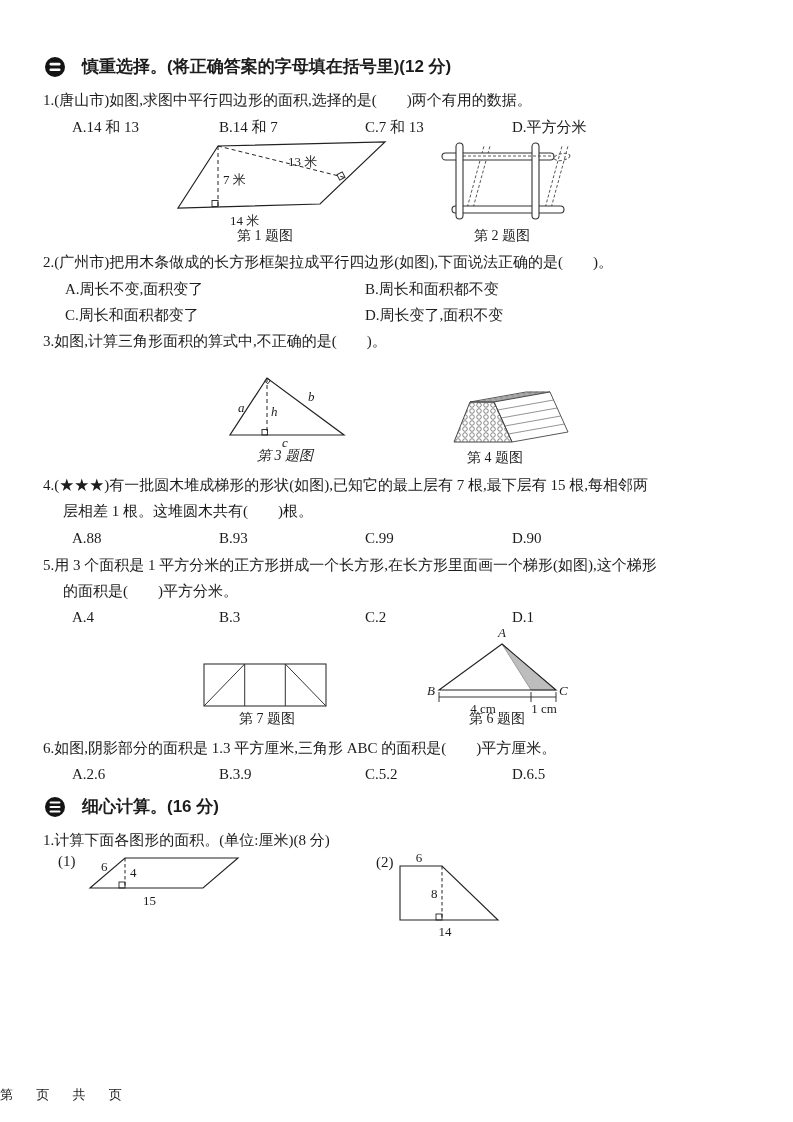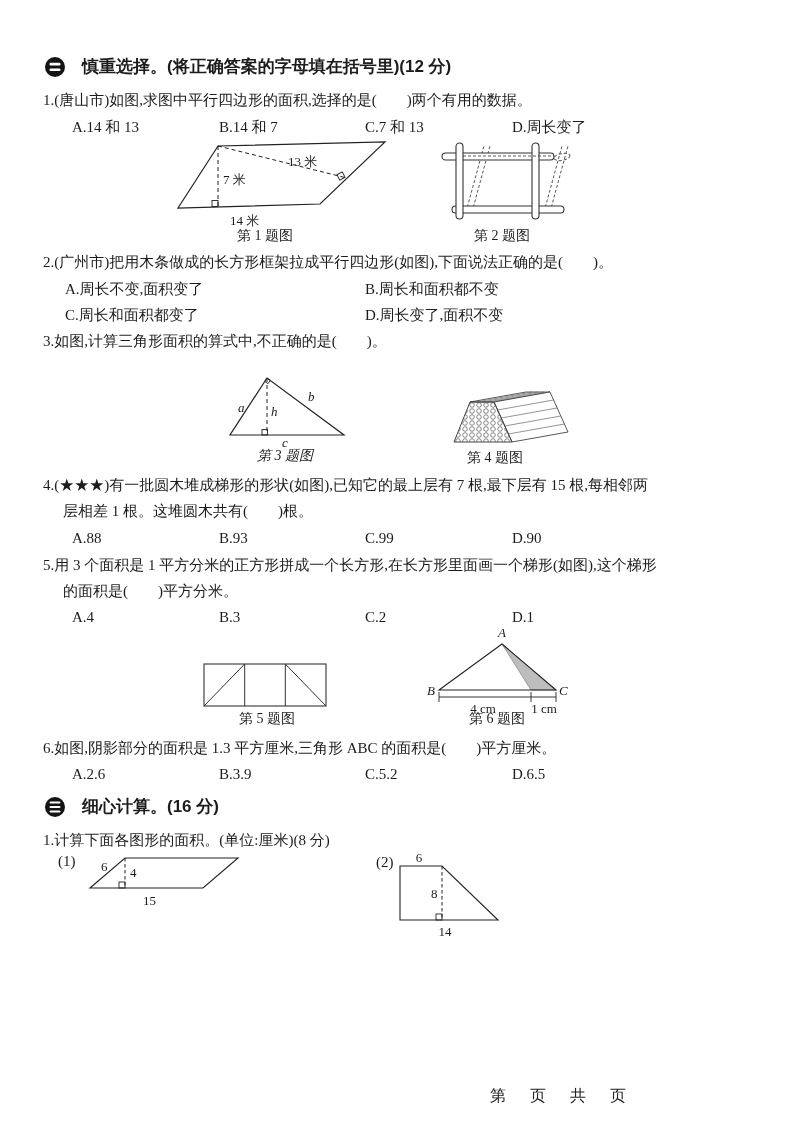--- a/index.html
+++ b/index.html
@@ -6,21 +6,21 @@
   .page{position:relative;width:793px;height:1122px;background:#ffffff;overflow:hidden;
         font-family:"Liberation Serif",serif;color:#1c1c1c;}
   .abs{position:absolute;}
   .qtext{font-size:15px;line-height:20px;white-space:nowrap;}
   .opts{display:flex;font-size:15px;line-height:20px;white-space:nowrap;}
   .sec{display:flex;align-items:center;gap:16px;}
   .sec-title{font-family:"Liberation Sans",sans-serif;font-weight:bold;font-size:17px;white-space:nowrap;}
   .cap{font-size:14px;text-align:center;width:130px;white-space:nowrap;}
   .figlabel{font-size:13px;font-family:"Liberation Serif",serif;fill:#1c1c1c;}
   .var{font-style:italic;}
-  .footer{width:630px;text-align:right;font-size:16px;letter-spacing:4px;word-spacing:12px;color:#222;}
+  .footer{width:630px;text-align:left;font-size:13px;letter-spacing:4px;word-spacing:12px;color:#222;}
   svg{display:block;}
   .idx{font-size:15px;}
 </style>
 </head>
 <body>
 
 <div class="page">
 
   <div class="abs sec" style="left:44px;top:55px;">
     <svg width="22" height="22" viewBox="0 0 22 22">
@@ -29,21 +29,21 @@
       <rect x="5.5" y="12.4" width="11" height="2.6" rx="1.2" fill="#fff"></rect>
     </svg>
     <span class="sec-title">慎重选择。(将正确答案的字母填在括号里)(12 分)</span>
   </div>
 
   <div class="abs qtext" style="left:43px;top:90px;">1.(唐山市)如图,求图中平行四边形的面积,选择的是(　　)两个有用的数据。</div>
   <div class="abs opts" style="left:72px;top:117px;">
     <span style="width:147px">A.14 和 13</span>
     <span style="width:146px">B.14 和 7</span>
     <span style="width:147px">C.7 和 13</span>
-    <span>D.周长变了</span>
+    <span>D.平方分米</span>
   </div>
 
   <div class="abs" style="left:170px;top:140px;">
     <svg width="225" height="92" viewBox="0 0 225 92">
       <polygon points="8,68 48,6 215,2 150,64" fill="none" stroke="#222" stroke-width="1.2"></polygon>
       <line x1="48" y1="6" x2="48" y2="67" stroke="#222" stroke-width="1" stroke-dasharray="4 3"></line>
       <rect x="42" y="60.5" width="6" height="6" fill="none" stroke="#222" stroke-width="0.9"></rect>
       <line x1="48" y1="6" x2="177" y2="38" stroke="#222" stroke-width="1" stroke-dasharray="4 3"></line>
       <rect x="168" y="33" width="6" height="6" fill="none" stroke="#222" stroke-width="0.9" transform="rotate(-28 171 36)"></rect>
       <text x="53" y="44" class="figlabel">7 米</text>
@@ -136,21 +136,21 @@
 
   <div class="abs" style="left:203px;top:663px;">
     <svg width="128" height="46" viewBox="0 0 128 46">
       <rect x="1" y="1" width="122" height="42" fill="none" stroke="#333" stroke-width="1.1"></rect>
       <line x1="41.7" y1="1" x2="41.7" y2="43" stroke="#333" stroke-width="1"></line>
       <line x1="82.3" y1="1" x2="82.3" y2="43" stroke="#333" stroke-width="1"></line>
       <line x1="1" y1="43" x2="41.7" y2="1" stroke="#333" stroke-width="1"></line>
       <line x1="82.3" y1="1" x2="123" y2="43" stroke="#333" stroke-width="1"></line>
     </svg>
   </div>
-  <div class="abs cap" style="left:202px;top:710px;">第 5 题图</div>
+  <div class="abs cap" style="left:202px;top:710px;">第 7 题图</div>
 
   <div class="abs" style="left:425px;top:626px;">
     <svg width="145" height="92" viewBox="0 0 145 92">
       <polygon points="77,18 106,64 131,64" fill="#bdbdbd" stroke="#8a8a8a" stroke-width="0.8"></polygon>
       <polygon points="77,18 14,64 131,64" fill="none" stroke="#222" stroke-width="1.1"></polygon>
       <text x="77" y="11" text-anchor="middle" class="figlabel var">A</text>
       <text x="2" y="69" class="figlabel var">B</text>
       <text x="134" y="69" class="figlabel var">C</text>
       <line x1="14" y1="71" x2="131" y2="71" stroke="#222" stroke-width="0.9"></line>
       <line x1="14" y1="66" x2="14" y2="76" stroke="#222" stroke-width="0.9"></line>

